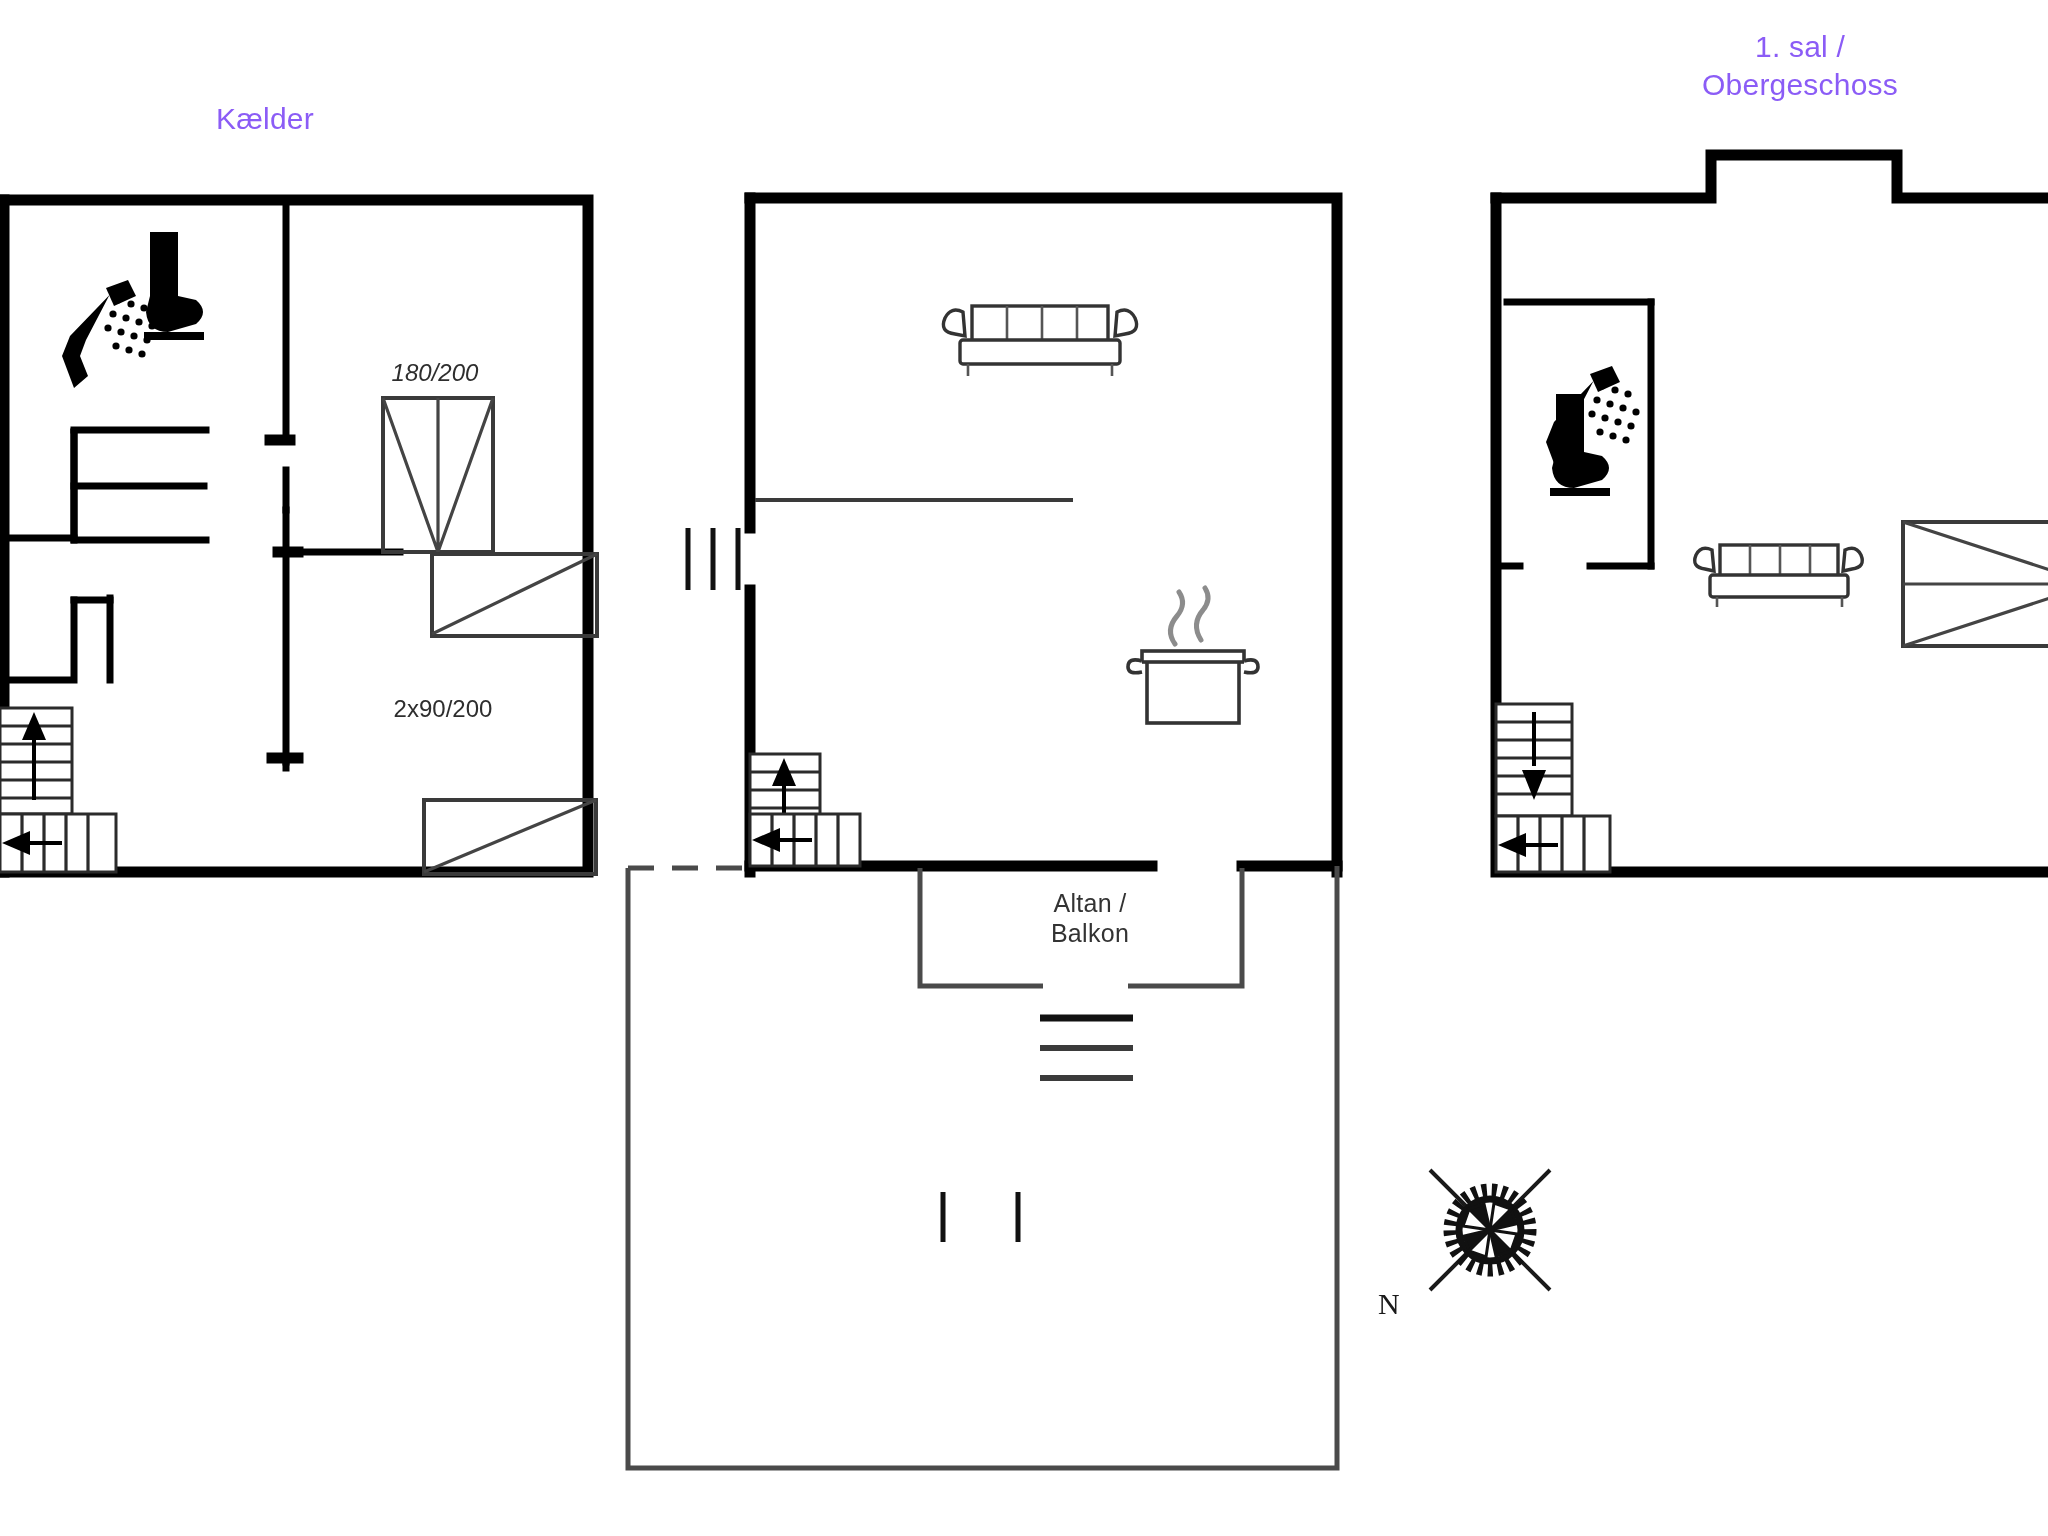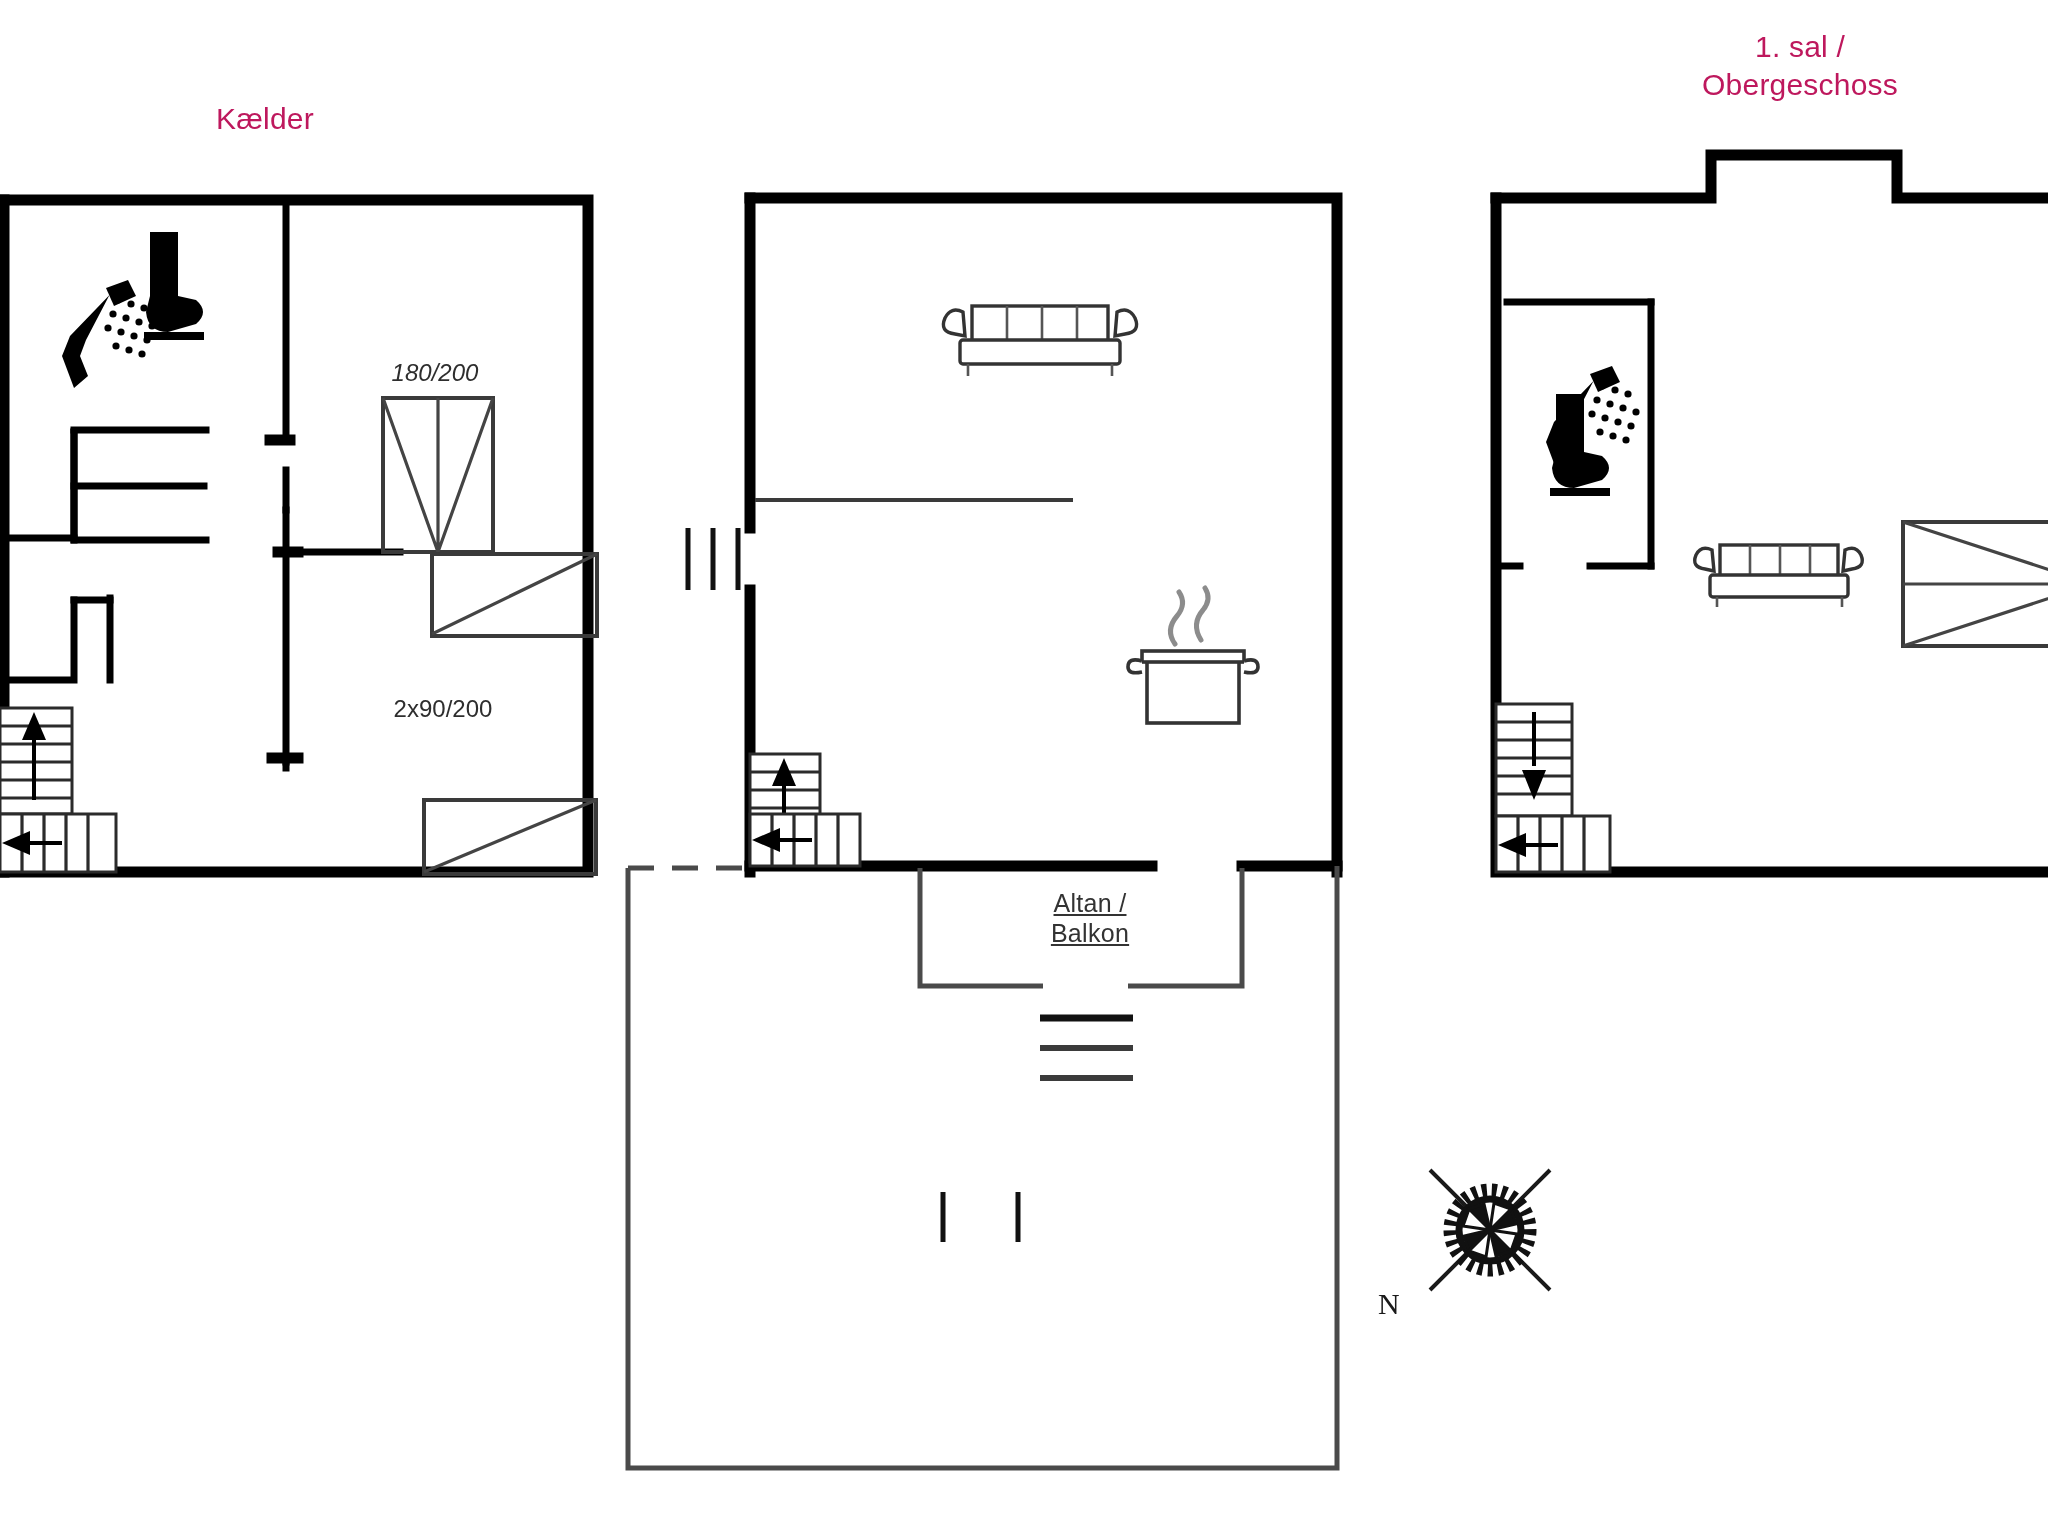--- a/index.html
+++ b/index.html
@@ -4,25 +4,25 @@
 <style>
   html,body{margin:0;padding:0;background:#ffffff;}
   body{
     width:2048px;height:1536px;position:relative;overflow:hidden;
     font-family:"Liberation Sans", sans-serif;
     color:#231f20;
   }
   .stage{position:absolute;left:0;top:0;width:2048px;height:1536px;}
   .ttl{
     position:absolute;text-align:center;font-size:30px;line-height:38px;
-    color:#be185d;letter-spacing:.2px;white-space:pre-line;
+    color:#8b5cf6;letter-spacing:.2px;white-space:pre-line;
   }
   .lbl{
     position:absolute;font-size:25px;line-height:30px;color:#333;
-    white-space:pre-line;text-align:center;letter-spacing:.3px;text-decoration:underline;
+    white-space:pre-line;text-align:center;letter-spacing:.3px;
   }
   .lbl-sm{
     position:absolute;font-size:24px;line-height:29px;color:#2e2e2e;
     white-space:pre-line;text-align:center;
   }
   .compass-n{
     position:absolute;font-family:"Liberation Serif", serif;
     font-size:30px;color:#1a1a1a;
   }
   svg.plan{position:absolute;left:0;top:0;width:2048px;height:1536px;overflow:visible;}

